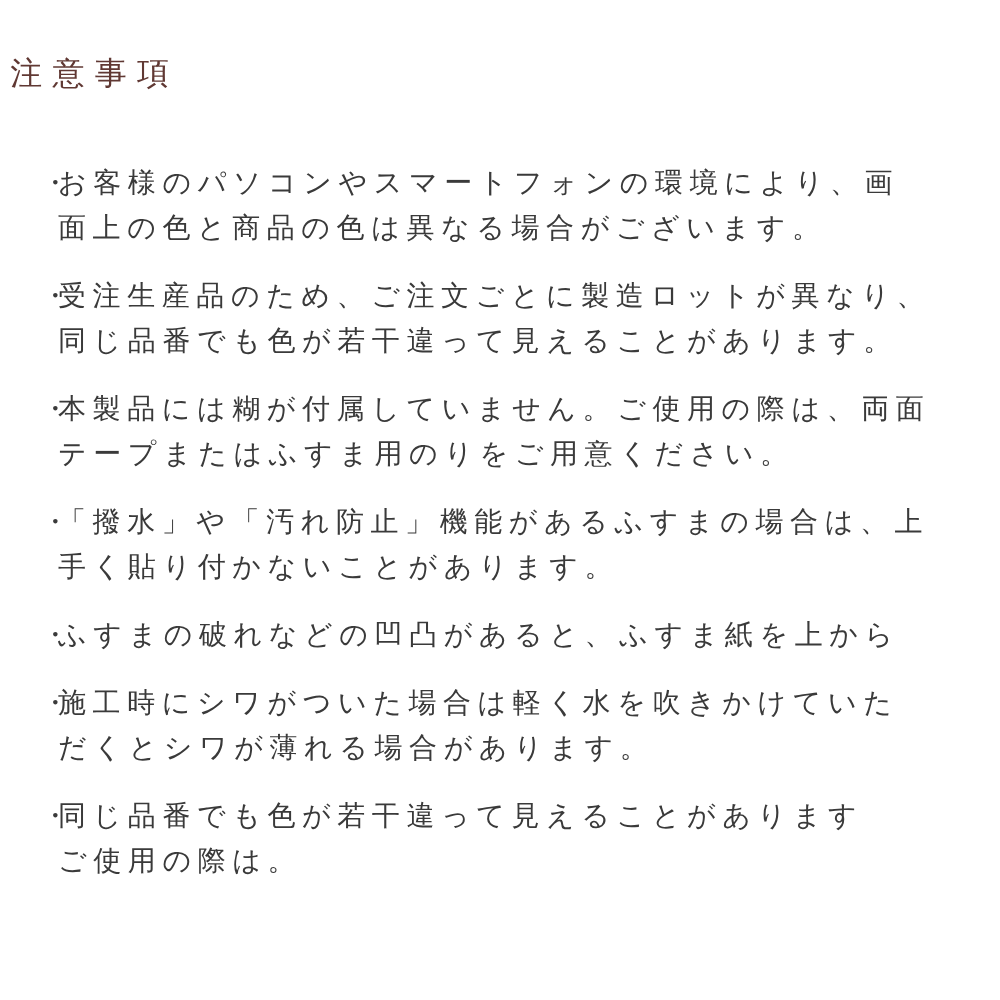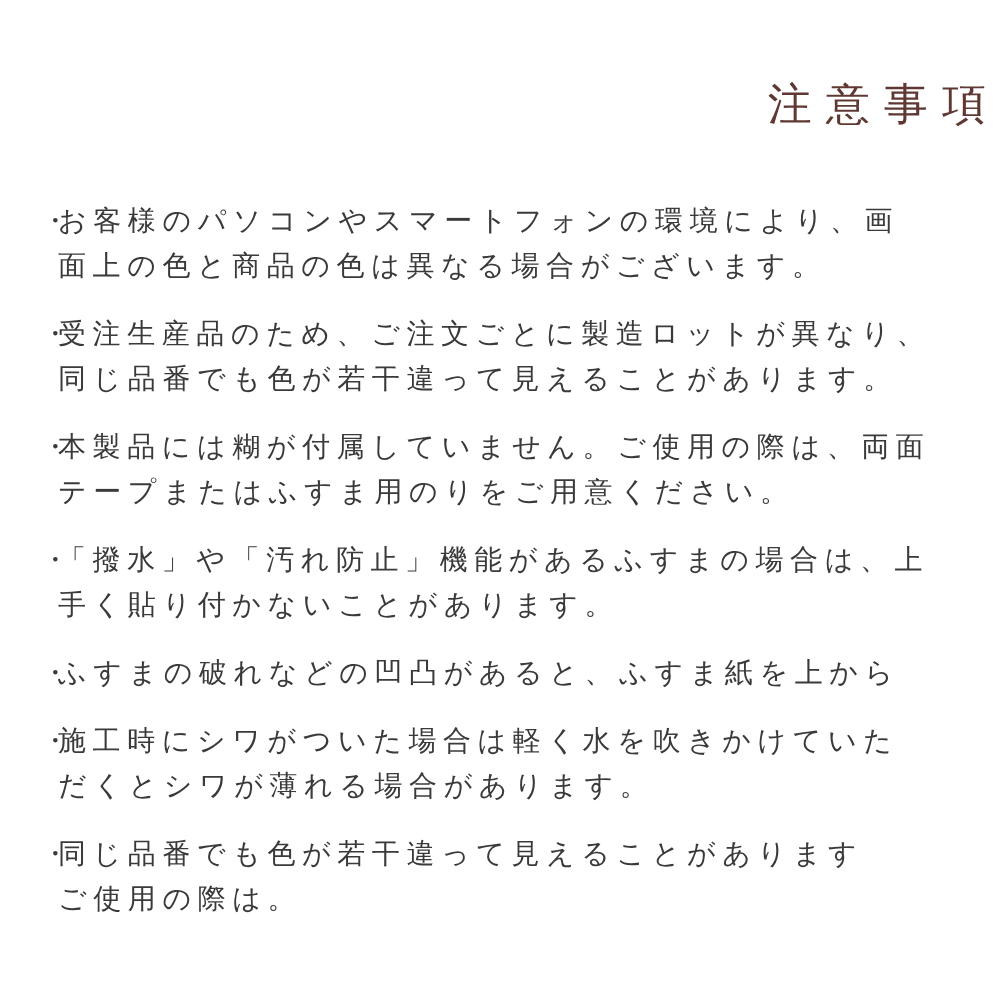--- a/index.html
+++ b/index.html
@@ -14,23 +14,23 @@
     font-family:"Liberation Sans","DejaVu Sans",sans-serif;
     color:var(--body-color);
     overflow:hidden;
   }
   .page{
     width:1000px;
     height:1000px;
     background:var(--bg);
   }
   .page-title{
-    margin-top:75px;
-    text-align:right;
-    font-size:44px;
+    margin-top:52px;
+    text-align:left;
+    font-size:32px;
     font-weight:300;
     letter-spacing:0.32em;
     text-indent:0.32em; 
     color:var(--title-color);
   }
   .notes{
     list-style:none;
     width:884px;
     margin:64px auto 0 auto;
   }

